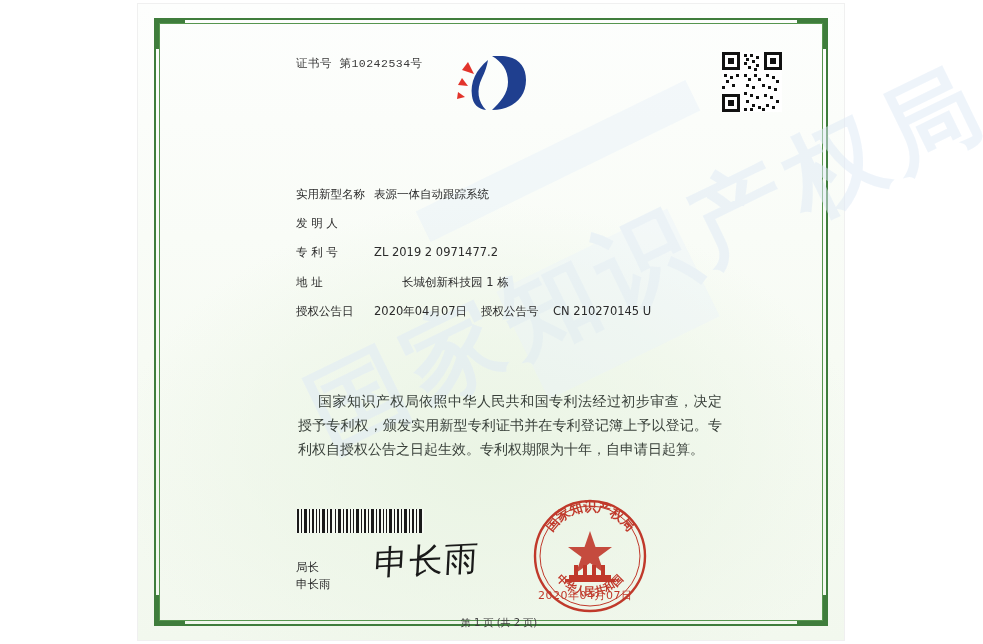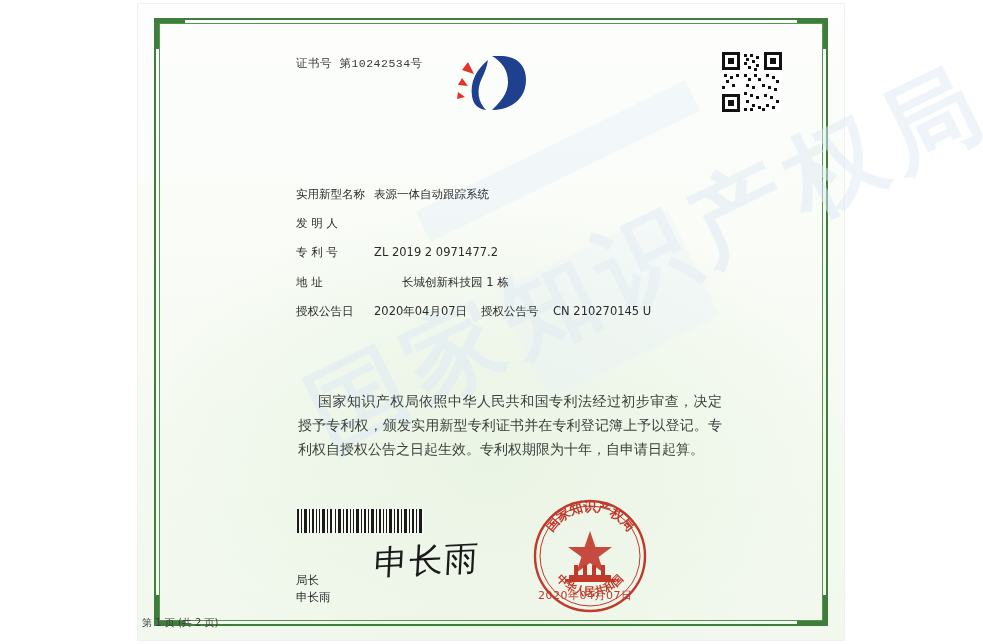--- a/index.html
+++ b/index.html
@@ -177,21 +177,21 @@
   .barcode {
     position: absolute;
     left: 158px;
     top: 505px;
     width: 128px;
     height: 24px;
   }
   .sign-label {
     position: absolute;
     left: 158px;
-    top: 568px;
+    top: 555px;
     font-size: 11.5px;
     line-height: 1.5;
     color: #2b2b2b;
     font-family: "DejaVu Sans", sans-serif;
   }
   .signature {
     position: absolute;
     left: 236px;
     top: 534px;
     font-size: 34px;
@@ -212,23 +212,23 @@
     position: absolute;
     left: 400px;
     top: 584px;
     font-size: 11px;
     color: #c0392b;
     font-family: "DejaVu Sans", sans-serif;
     letter-spacing: .5px;
   }
   .page-foot {
     position: absolute;
-    left: 4px; right: 0;
+    left: 16px; right: 0;
     bottom: 10px;
-    text-align: left;
+    text-align: center;
     font-size: 10px;
     color: #3b3b3b;
     font-family: "DejaVu Sans", sans-serif;
   }
 </style>
 </head>
 <body>
 
 <div class="page">
   <div class="sheet">

